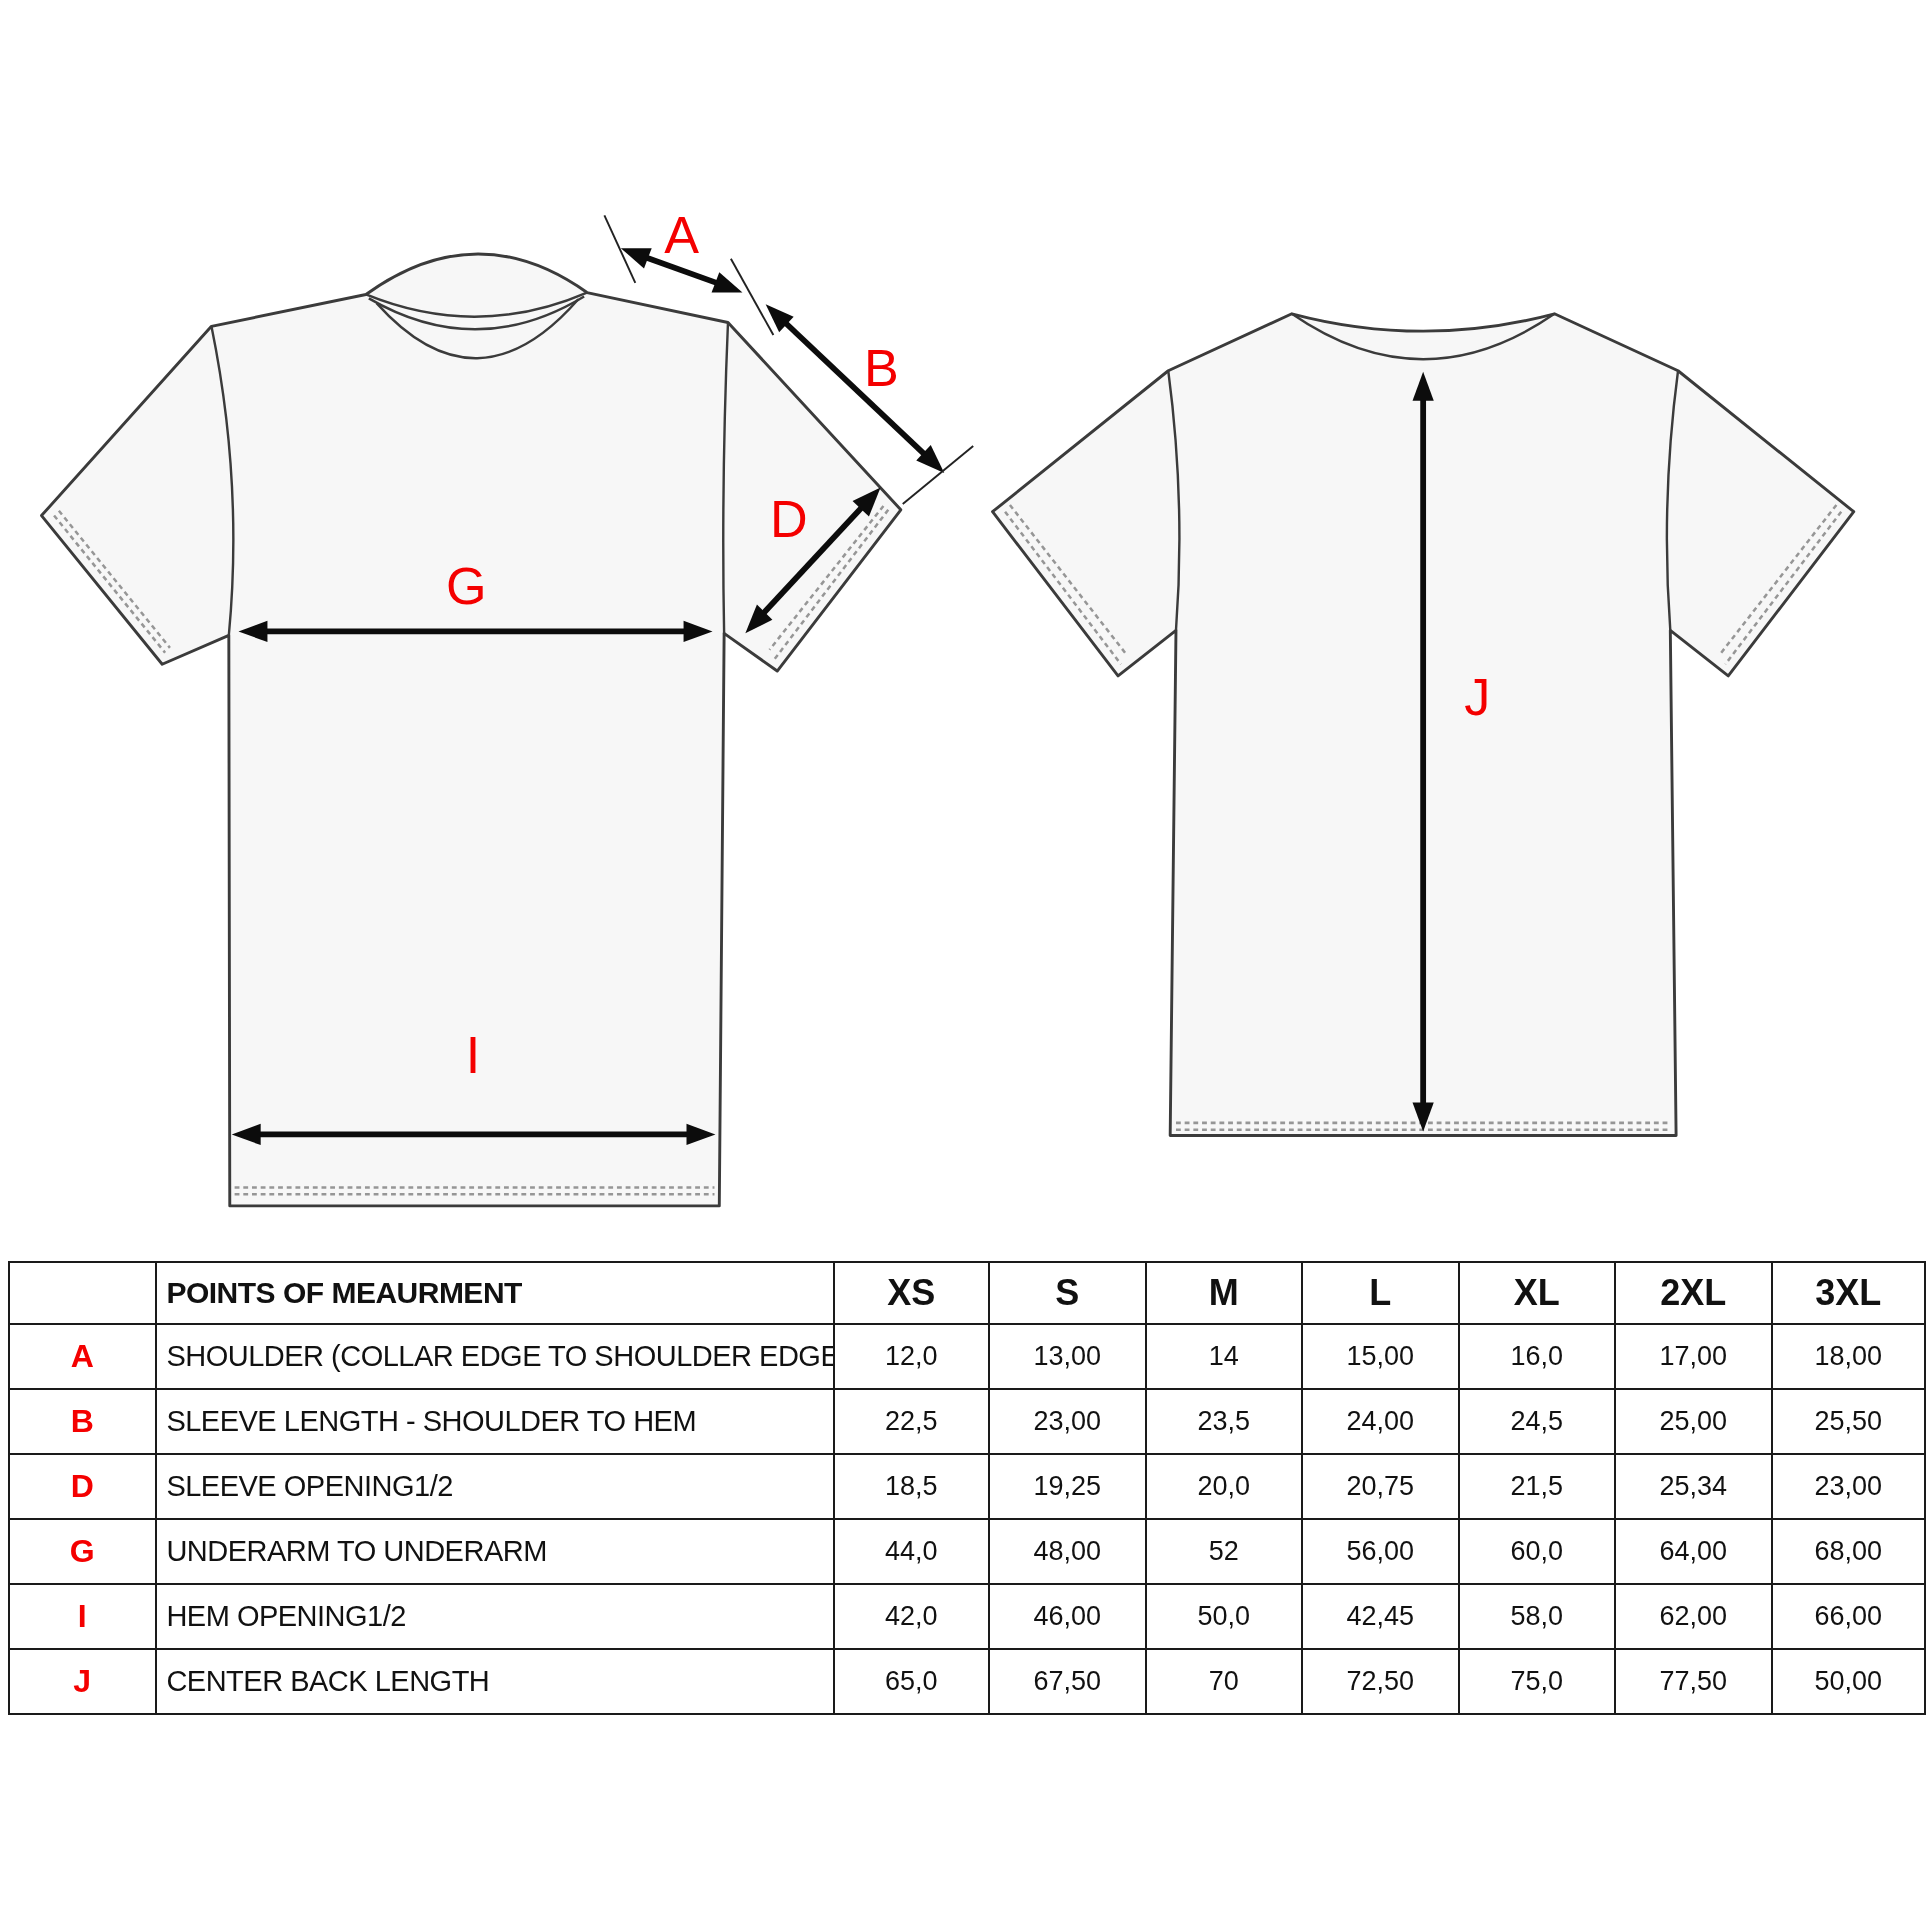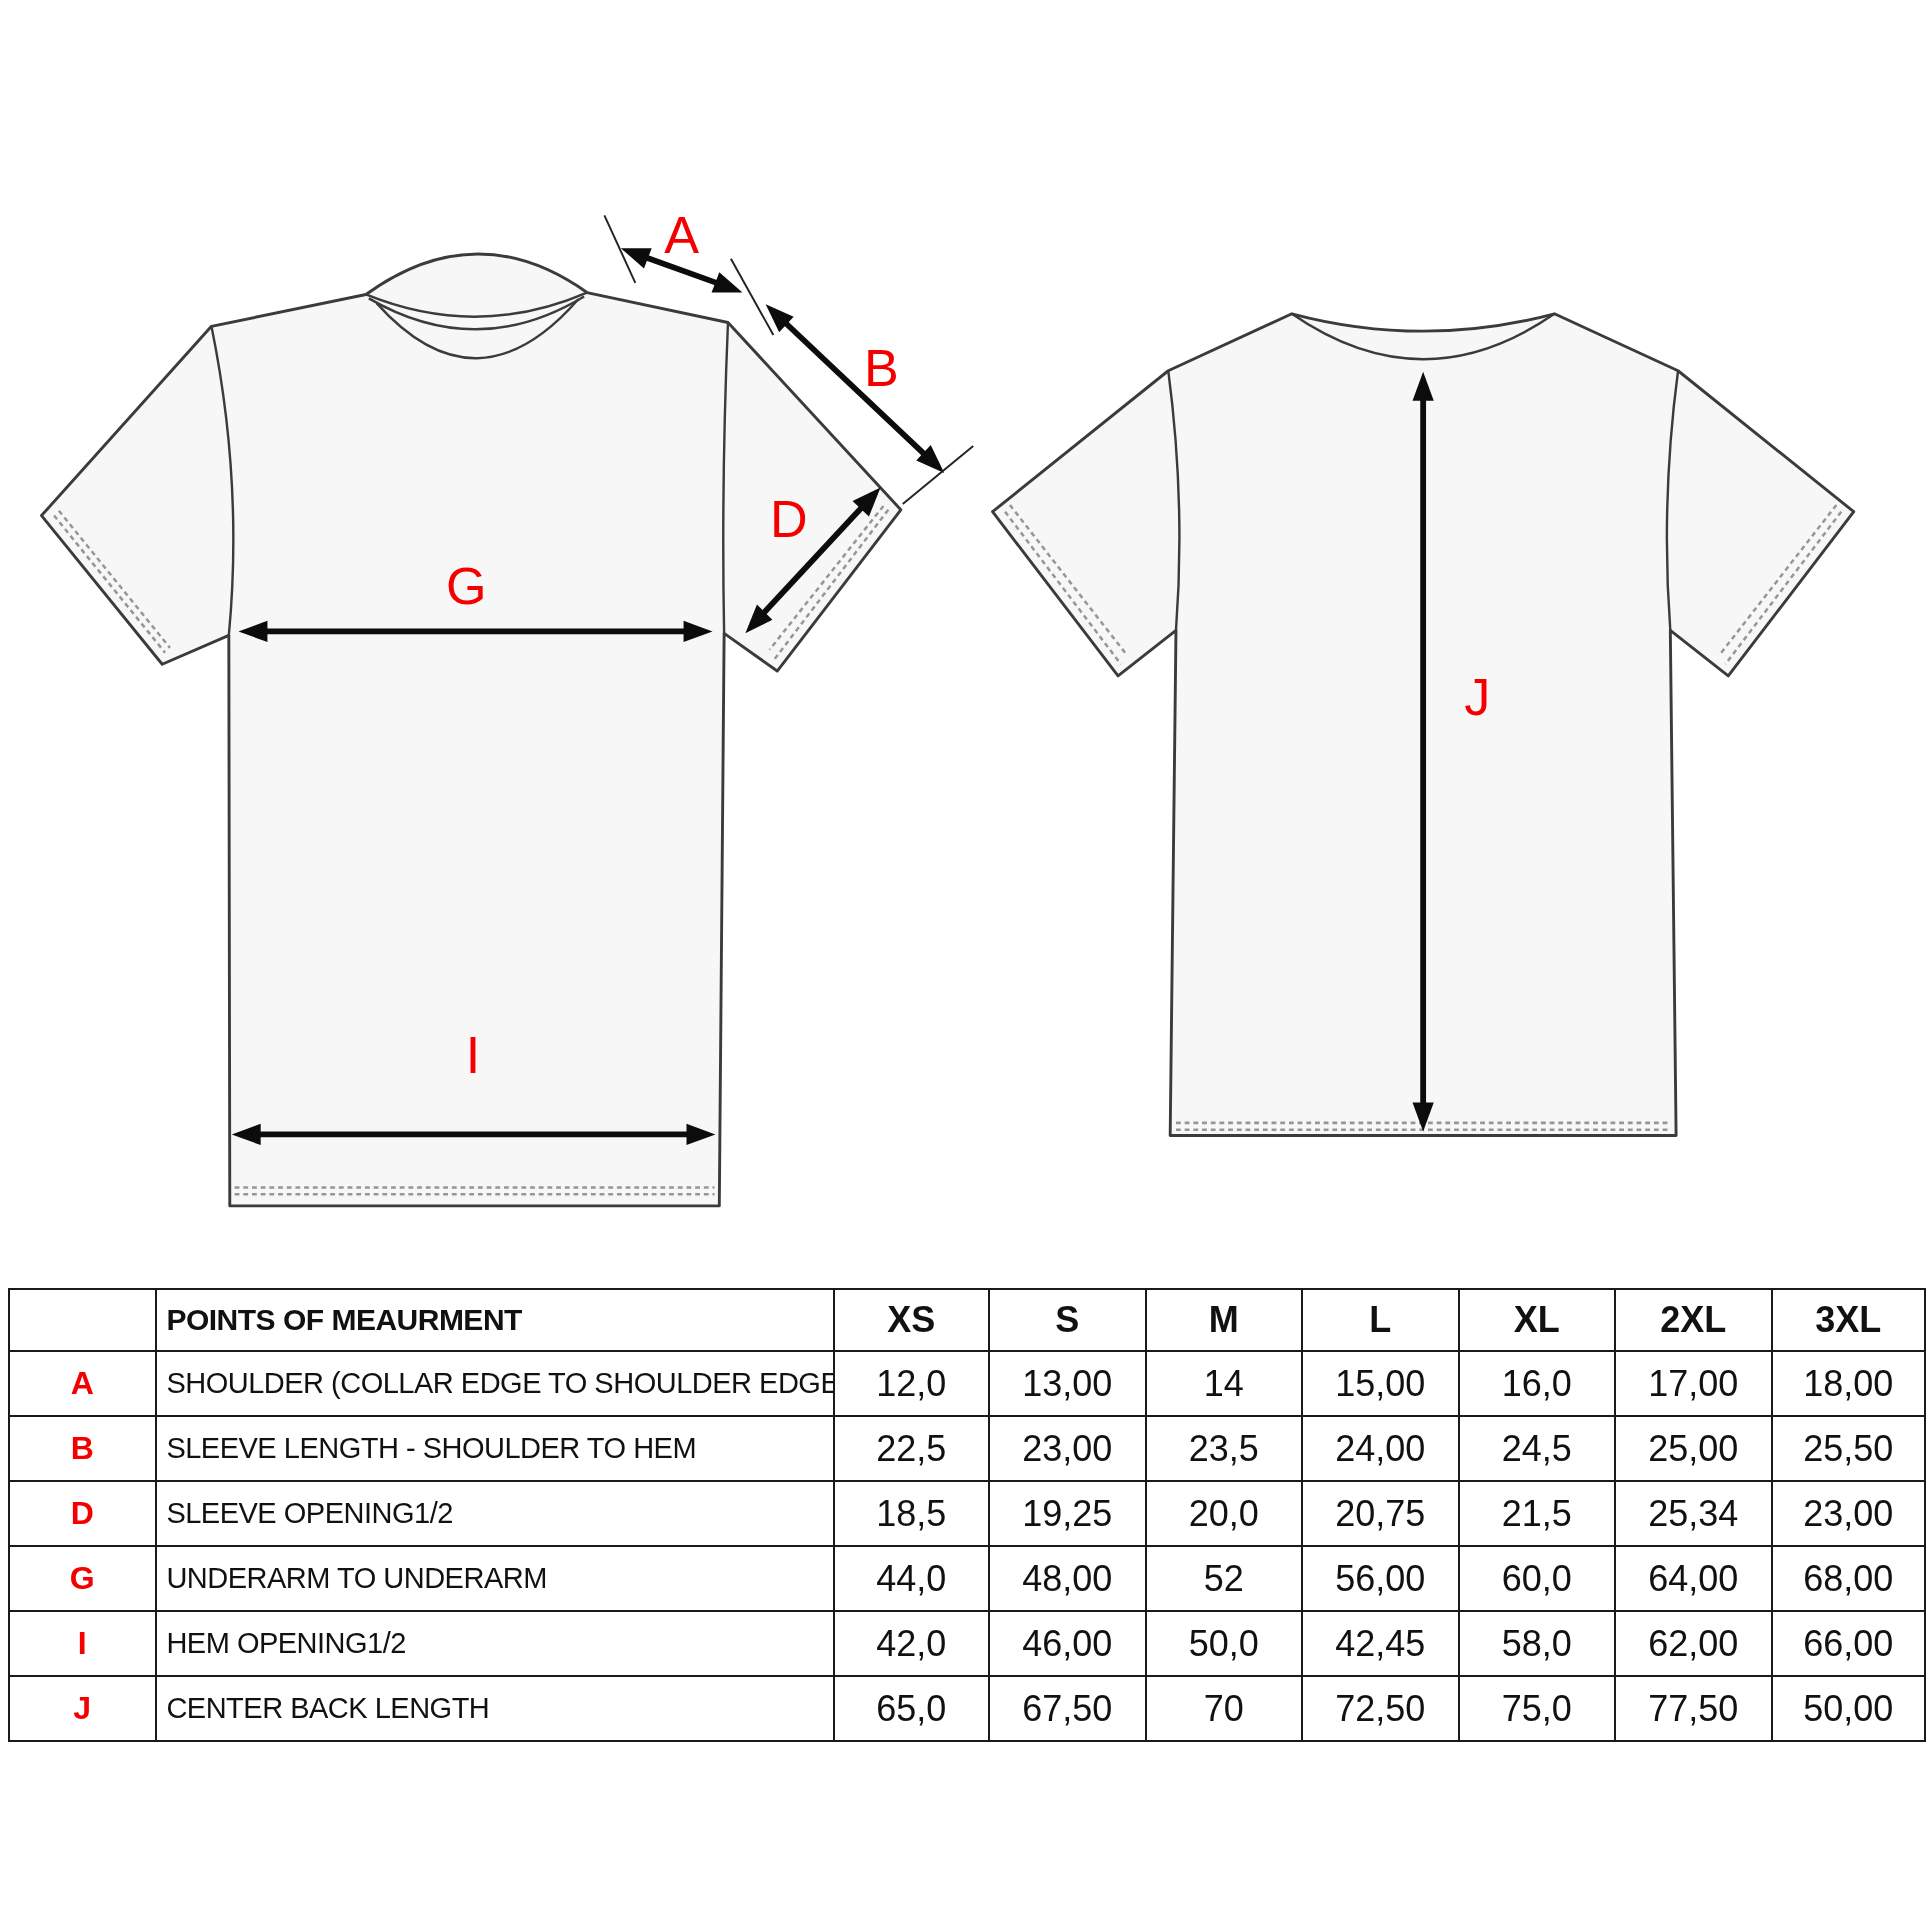--- a/index.html
+++ b/index.html
@@ -47,21 +47,20 @@
   }
   
   .size-table {
     position: absolute;
     left: 7.7px;
     top: 1261px;
     width: 1918px;
     border-collapse: collapse;
     table-layout: fixed;
     color: #111111;
-    margin-top: 27px;
   }
   .size-table td, .size-table th {
     border: 2.9px solid #1a1a1a;
     overflow: hidden;
     white-space: nowrap;
     vertical-align: middle;
   }
   .size-table tr.header-row { height: 62px; }
   .size-table tr.data-row { height: 65px; }
   .cell-letter {
@@ -85,21 +84,21 @@
     letter-spacing: -0.5px;
   }
   .cell-size-header {
     text-align: center;
     font-weight: bold;
     font-size: 36px;
   }
   .cell-value {
     text-align: center;
     font-weight: 400;
-    font-size: 36px;
+    font-size: 27px;
   }
 </style>
 </head>
 <body>
 
 <div class="page">
 
   <svg class="diagram-svg" viewBox="0 0 2000 2000">
 
     <g>

